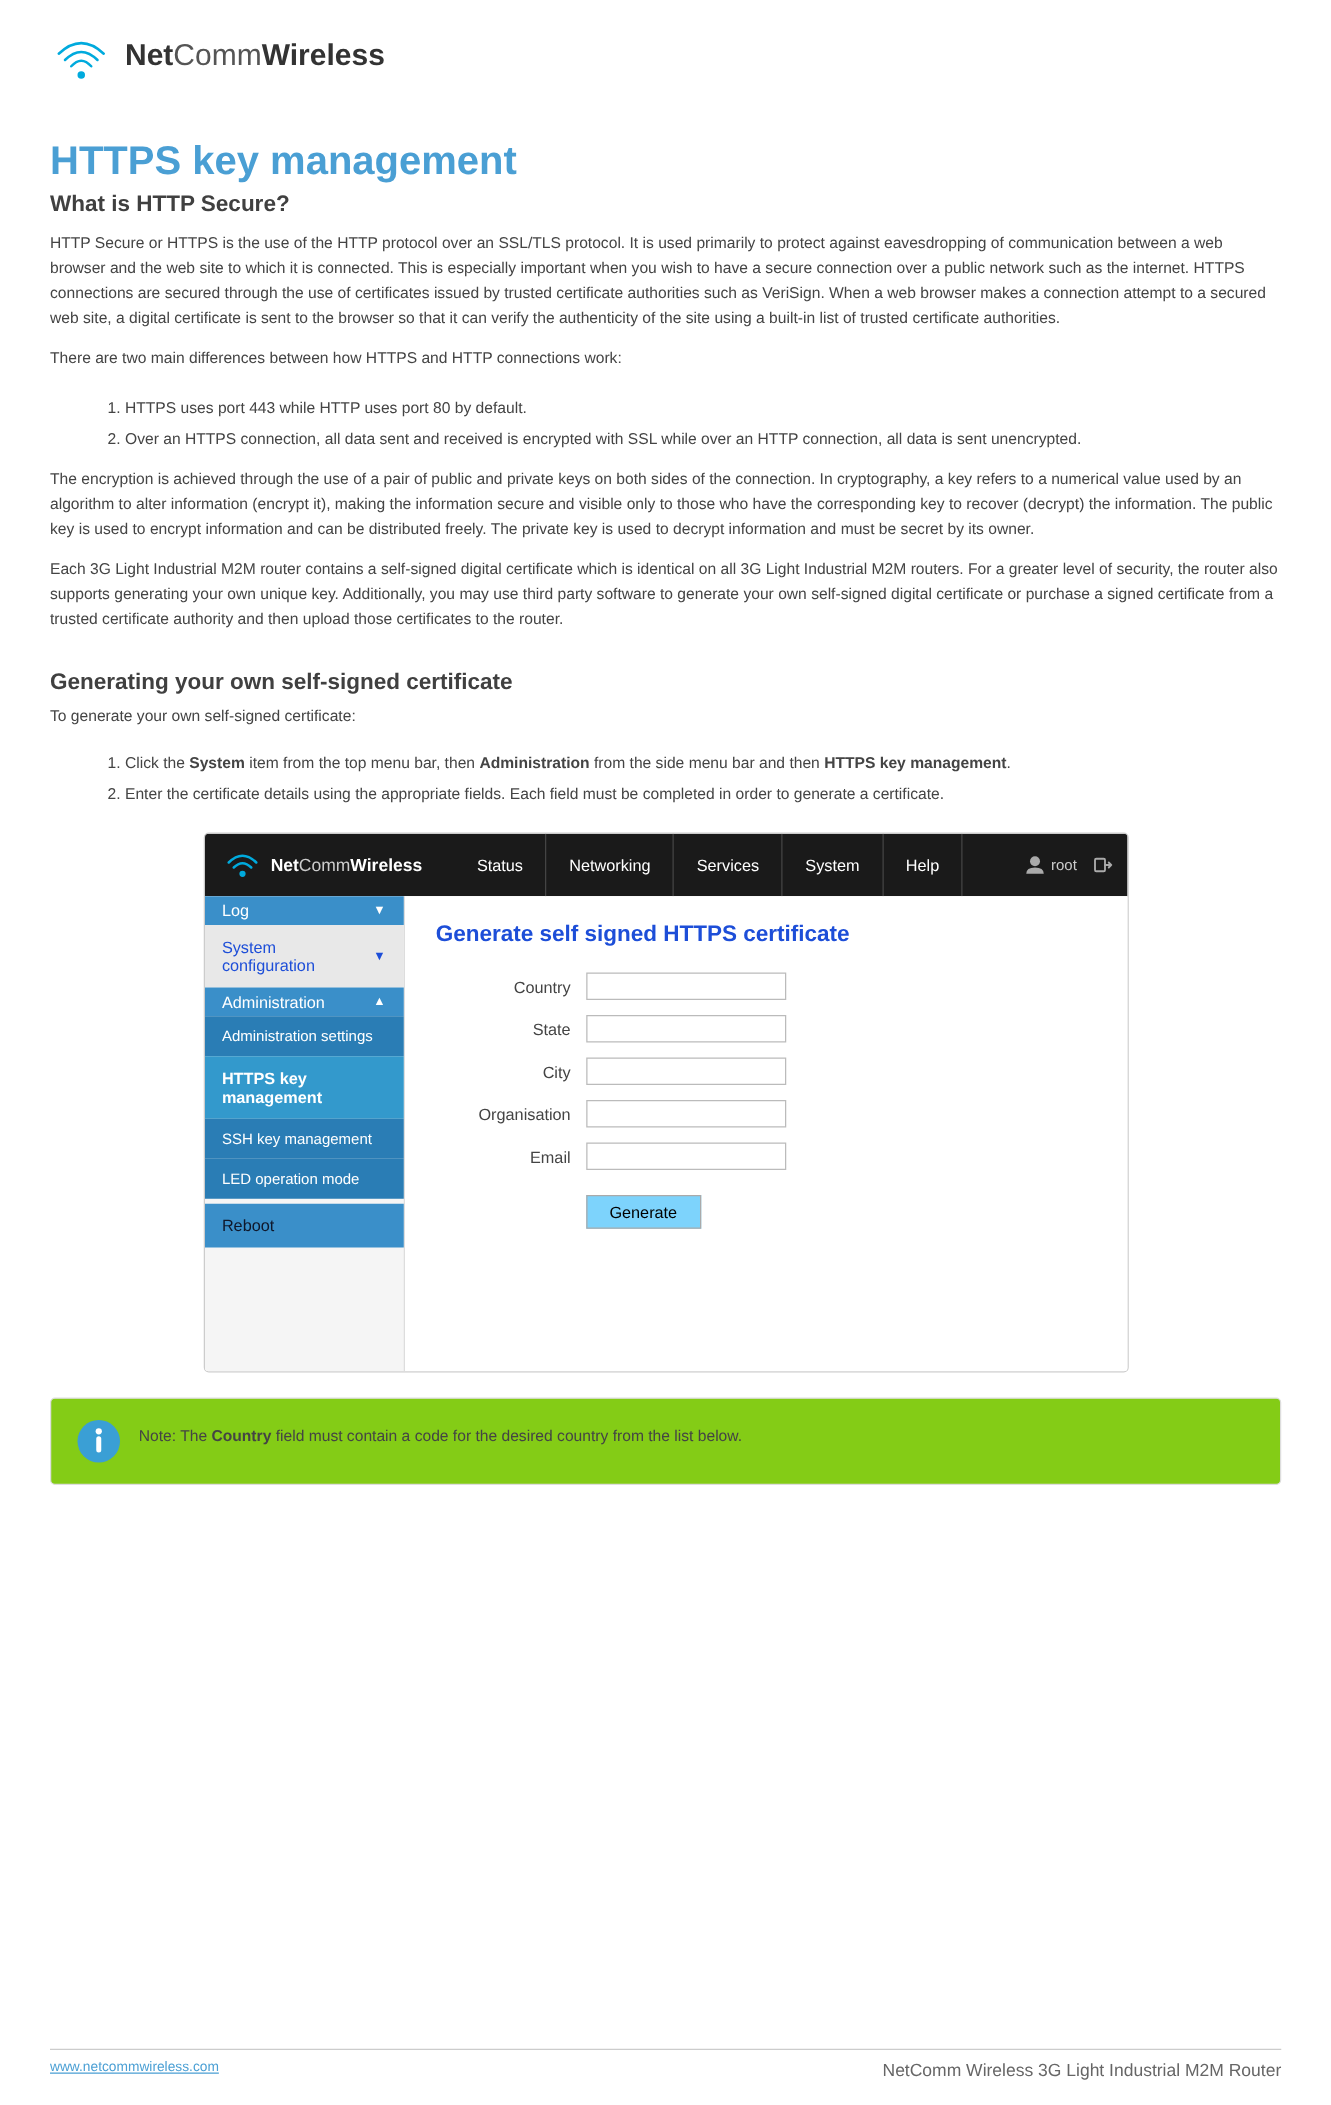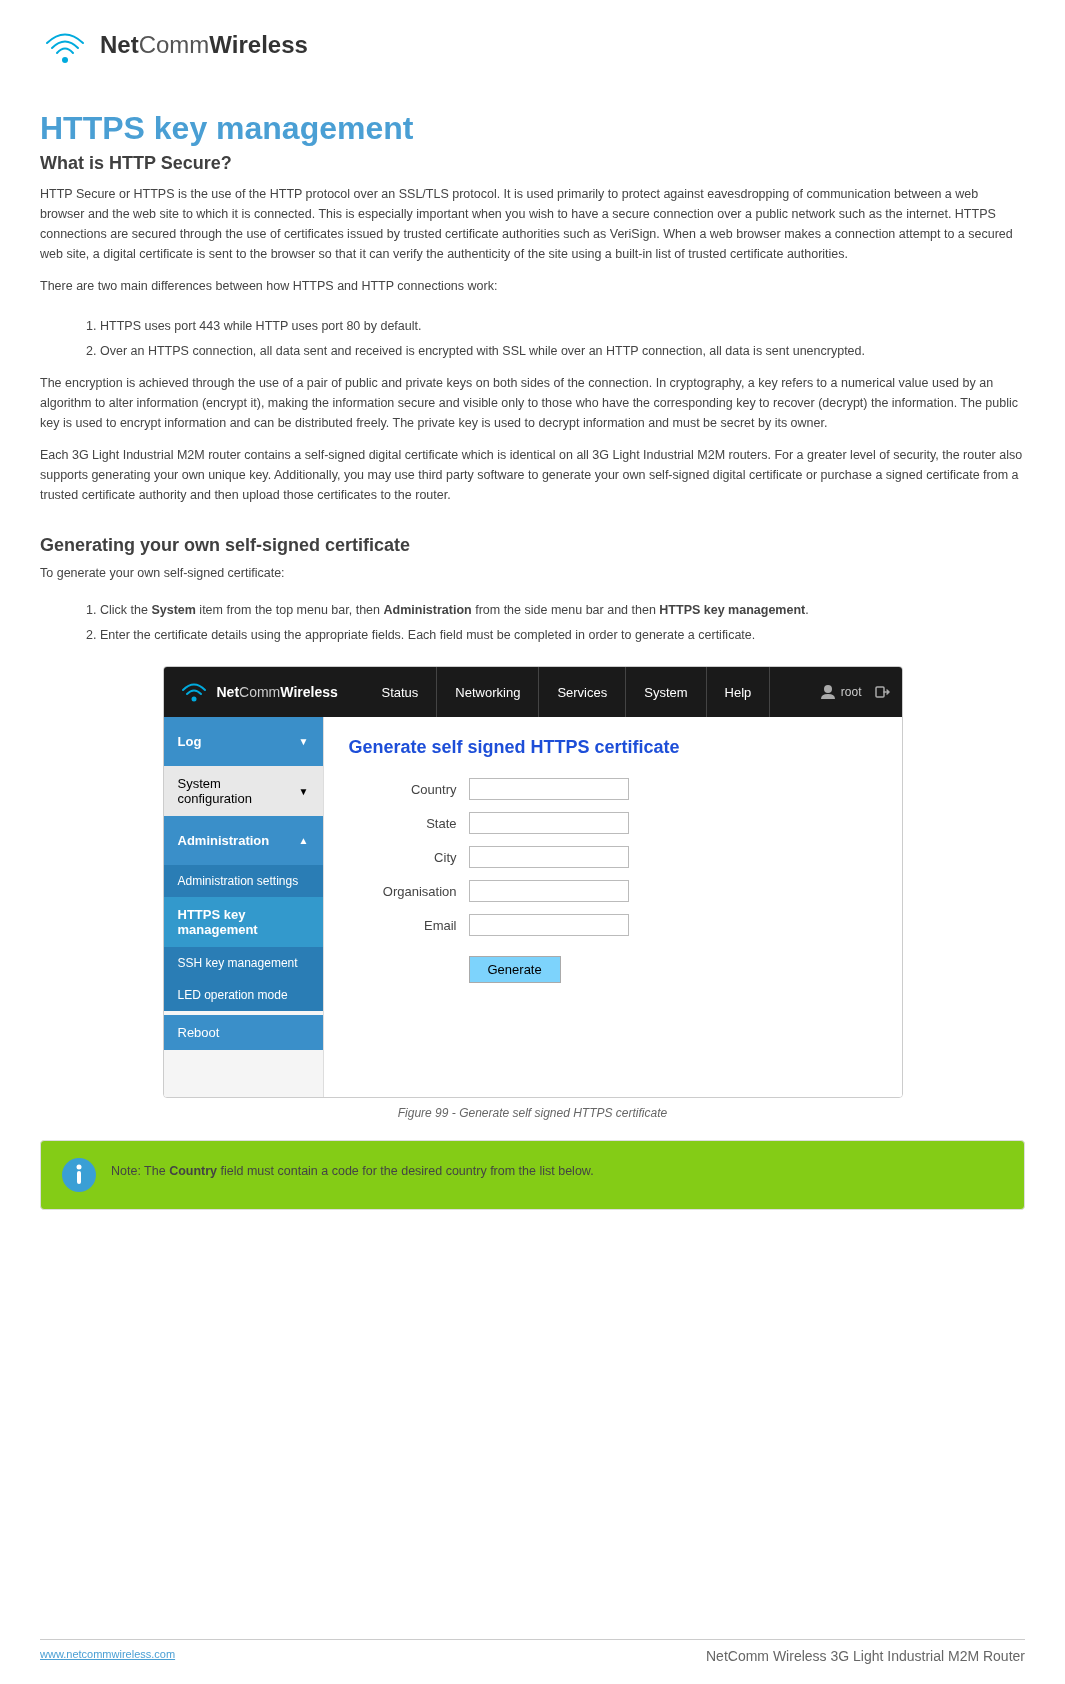--- a/index.html
+++ b/index.html
@@ -162,57 +162,56 @@
     .router-sidebar {
       width: 160px;
       background: #f5f5f5;
       border-right: 1px solid #ddd;
       flex-shrink: 0;
     }
 
     .sidebar-item {
       padding: 10px 14px;
       font-size: 13px;
-      color: #000000;
+      color: #1d4ed8;
       cursor: pointer;
       display: flex;
       align-items: center;
       justify-content: space-between;
     }
 
     .sidebar-item-blue {
       background: #3a8fc9;
       color: #fff;
-      padding: 17px 14px;
+      padding: 4px 14px;
       font-size: 13px;
       cursor: pointer;
       display: flex;
       align-items: center;
       justify-content: space-between;
-      font-weight: bold;
     }
     .sidebar-item-active-selected {
       background: #3399cc;
       color: #fff;
       padding: 10px 14px;
       font-size: 13px;
       font-weight: bold;
       cursor: pointer;
     }
     .sidebar-sub-item {
       background: #2a7db5;
       color: #fff;
       padding: 9px 14px;
       font-size: 12px;
       cursor: pointer;
     }
 
     .sidebar-item-reboot {
       background: #3a8fc9;
-      color: #ffffff;
+      color: #0f172a;
       padding: 10px 14px;
       font-size: 13px;
       cursor: pointer;
       margin-top: 4px;
     }
 
     .chevron {
       font-size: 10px;
     }
 
@@ -451,21 +450,20 @@
           </div>
 
           <div>
             <button class="generate-btn">Generate</button>
           </div>
         </div>
 
       </div>
     </div>
 
-    <p class="figure-caption">Figure 99 - Generate self signed HTTPS certificate</p>
   </div>
 
   <div class="note-box">
     <svg class="note-icon" viewBox="0 0 36 36">
       <circle cx="18" cy="18" r="17" fill="#3a9fd5"></circle>
       <rect x="16" y="14" width="4" height="13" rx="2" fill="#fff"></rect>
       <circle cx="18" cy="10" r="2.5" fill="#fff"></circle>
     </svg>
     <p class="note-text">
       Note: The <span class="bold-text">Country</span> field must contain a code for the desired country from the list below.

